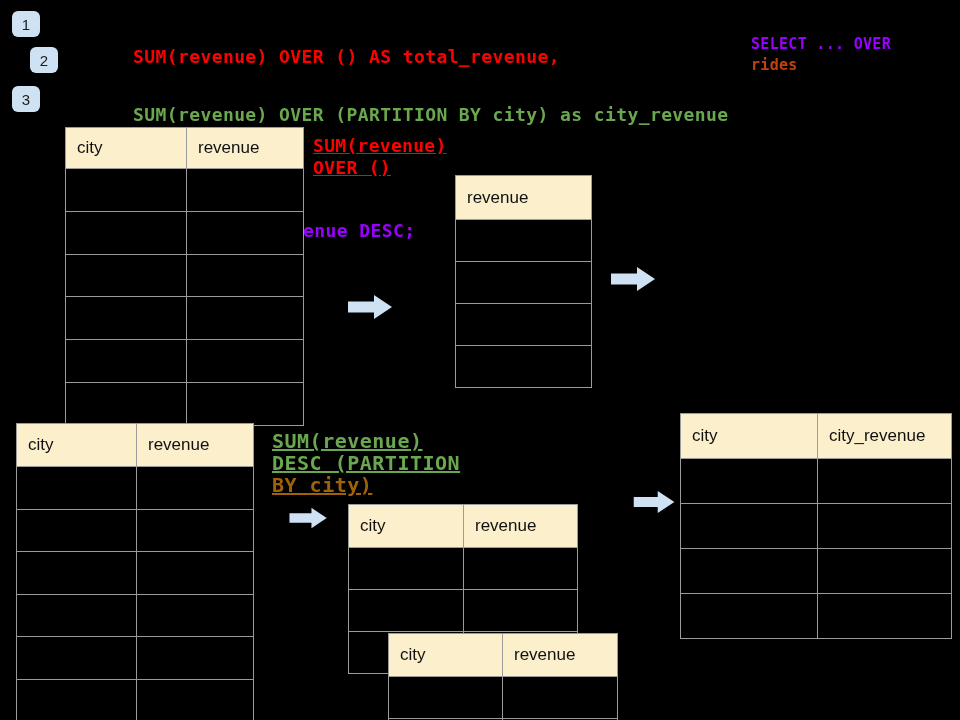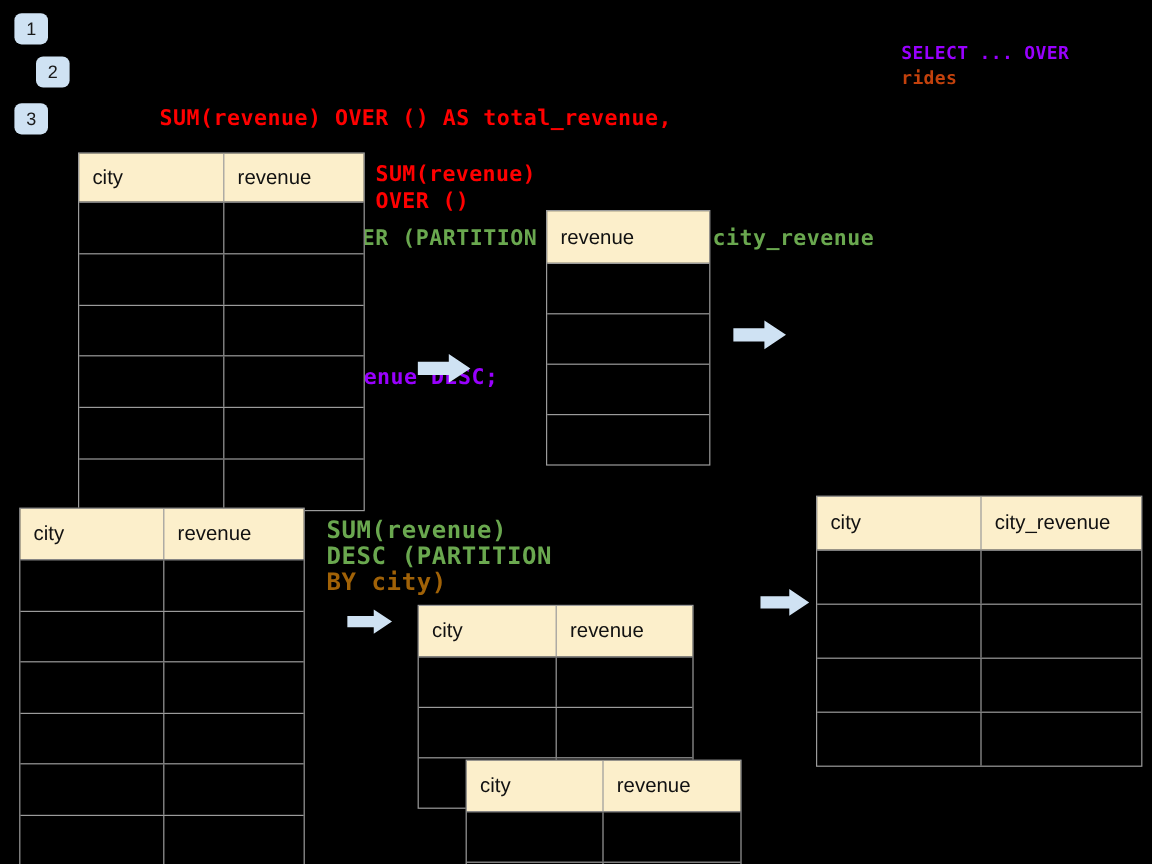--- a/index.html
+++ b/index.html
@@ -14,29 +14,29 @@
     background:var(--badge,#cfe2f3);
     display:flex;align-items:center;justify-content:center;
     font:15px "Liberation Sans",sans-serif;color:#1a1a1a;
   }
   
   .code{position:absolute;white-space:pre;}
   .code-line{
     font:bold 18px "DejaVu Sans Mono",monospace;
     line-height:22px;letter-spacing:.4px;white-space:pre;
   }
-  .ind-2{margin-left:45px;margin-top:42px;}
+  .ind-2{margin-left:45px;}
   .ind-1{margin-left:24px;}
   .note-line{
     font:bold 15px "DejaVu Sans Mono",monospace;
     line-height:21px;letter-spacing:.3px;white-space:pre;
   }
   .label-line{
     font:bold 18px "DejaVu Sans Mono",monospace;
-    line-height:22px;letter-spacing:.3px;white-space:pre;
+    line-height:22px;letter-spacing:.3px;white-space:pre;text-decoration:underline;
   }
   .label-line.big{font-size:20px;letter-spacing:.5px;}
   
   .tbl{
     position:absolute;background:#000;box-sizing:border-box;
     border:1px solid var(--border,#9b9b9b);
   }
   .thead{display:flex;background:var(--header,#fcefcb);}
   .th{
     box-sizing:border-box;border-right:1px solid var(--border,#9b9b9b);

